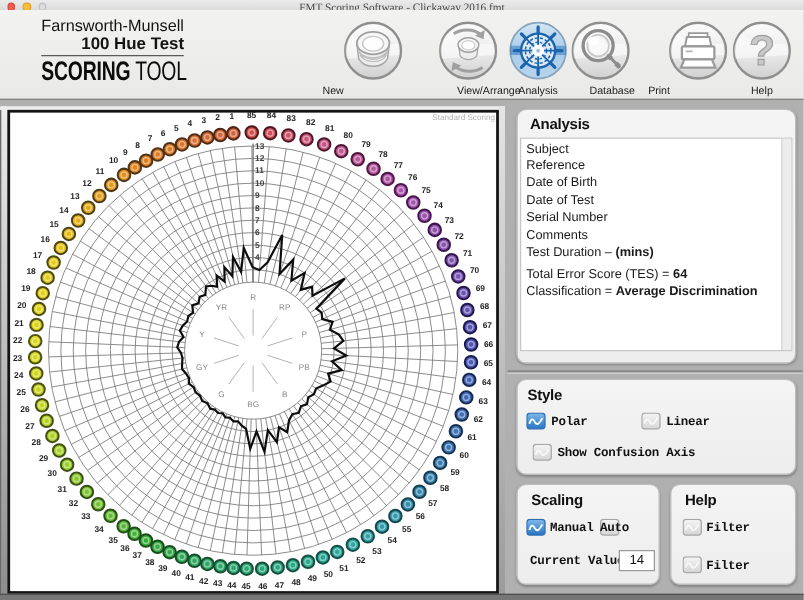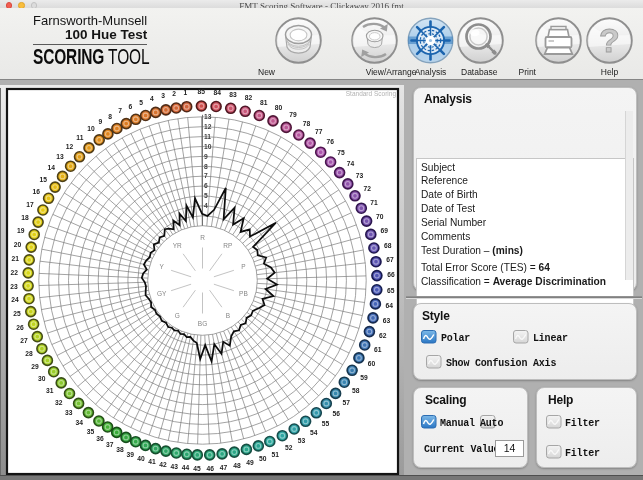--- a/index.html
+++ b/index.html
@@ -13,21 +13,21 @@
 #fm1{position:absolute;left:33px;top:5px;font-size:13px;color:#141414;}
 #fm2{position:absolute;left:33px;top:19px;font-size:13.5px;font-weight:bold;color:#141414;margin-left:32px;}
 #fmline{position:absolute;left:33px;top:36px;width:114px;height:1px;background:#5a5a5a;}
 #st{position:absolute;left:33px;top:36.5px;font-size:21.5px;color:#0c0c0c;letter-spacing:-0.2px;transform:scaleX(0.72);transform-origin:left top;white-space:nowrap;}
 #st b{font-weight:bold;}
 .panel{position:absolute;background:linear-gradient(#f4f4f4,#ededed);border:1px solid #bdbdbd;
 border-radius:8px;box-shadow:0 1px 2px rgba(0,0,0,0.25);}
 .ptitle{position:absolute;font-size:12px;font-weight:bold;color:#111;letter-spacing:-0.2px;}
 .lbl{position:absolute;font-size:10px;font-weight:bold;color:#111;letter-spacing:-0.2px;font-family:Liberation Mono, monospace;}
 #atext{position:absolute;left:416px;top:110px;width:218px;height:171px;background:#fff;
-border:1px solid #c6c6c6;font-size:10.2px;color:#1a1a1a;line-height:13.9px;padding:1.5px 0 0 4px;margin-top:48px;}
+border:1px solid #c6c6c6;font-size:10.2px;color:#1a1a1a;line-height:13.9px;padding:1.5px 0 0 4px;}
 #ascroll{position:absolute;left:625px;top:111px;width:8px;height:169px;background:#ececec;border-left:1px solid #d5d5d5;}
 #splitter{position:absolute;left:406px;top:296px;width:236px;height:3px;background:linear-gradient(#9a9a9a,#787878);border-bottom:1px solid #d8d8d8;}
 #bottombar{position:absolute;left:0;top:475px;width:643px;height:5px;background:#777;border-top:1px solid #4f4f4f;}
 #leftmargin{position:absolute;left:0;top:85px;width:6px;height:395px;background:linear-gradient(#ededed,#8c8c8c);border-left:1.5px solid #6a6a6a;}
 #chartframe{position:absolute;left:399px;top:85px;width:5px;height:395px;background:linear-gradient(#e5e5e5,#9a9a9a);}
 #topmargin{position:absolute;left:0;top:85px;width:404px;height:3px;background:#ececec;}
 #inputbox{position:absolute;left:495px;top:440px;width:29px;height:17px;background:#fff;border:1px solid #9a9a9a;
 font-size:10.5px;text-align:center;line-height:15px;color:#111;}
 </style></head><body>
 <div id="win">
@@ -537,21 +537,21 @@
         </linearGradient>
 </defs>
       <circle cx="23.5" cy="23.5" r="22.3" fill="url(#gw)" stroke="#8f8f8f" stroke-width="1.9"></circle>
       <path d="M2.5,30 A21.5,21.5 0 0,1 7,9.5 A32,15 0 0,0 43,18 A21.5,21.5 0 0,1 44.5,27 Z" fill="rgba(255,255,255,0.5)"></path>
       <circle cx="21.5" cy="19.5" r="12" fill="rgba(255,255,255,0.3)" stroke="#8d8d8d" stroke-width="2.7"></circle>
 <circle cx="21.5" cy="19.5" r="8.6" fill="none" stroke="#c9c9c9" stroke-width="1.5"></circle>
 <ellipse cx="17.8" cy="15.8" rx="4.8" ry="3.5" fill="rgba(255,255,255,0.9)"></ellipse>
 <path d="M30,28 l7.8,7.8" stroke="#8d8d8d" stroke-width="3.8" stroke-linecap="round"></path>
 <path d="M30.7,31.2 l3.8,3.8 M33.2,28.7 l3.8,3.8" stroke="#e4e4e4" stroke-width="1.1"></path>
     </svg>
-    <div style="position:absolute;left:461px;top:67px;width:80px;text-align:left;font-size:8.5px;color:#1c1c1c">Database</div>
+    <div style="position:absolute;left:428px;top:67px;width:80px;text-align:right;font-size:8.5px;color:#1c1c1c">Database</div>
     <svg width="47" height="47" viewBox="0 0 47 47" style="position:absolute;left:535.0px;top:17px">
       <defs>
 <linearGradient id="gw" x1="0" y1="0" x2="0" y2="1">
 <stop offset="0" stop-color="#fcfcfc"></stop>
           <stop offset="0.55" stop-color="#eaeaea"></stop>
           <stop offset="1" stop-color="#d0d0d0"></stop>
         </linearGradient>
 <linearGradient id="gb" x1="0" y1="0" x2="0" y2="1">
 <stop offset="0" stop-color="#d3e5f4"></stop>
           <stop offset="0.5" stop-color="#a9cce9"></stop>

